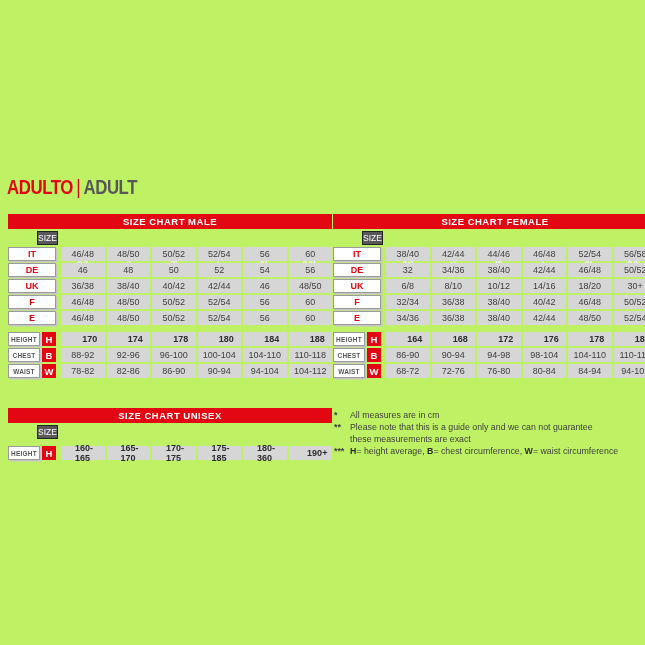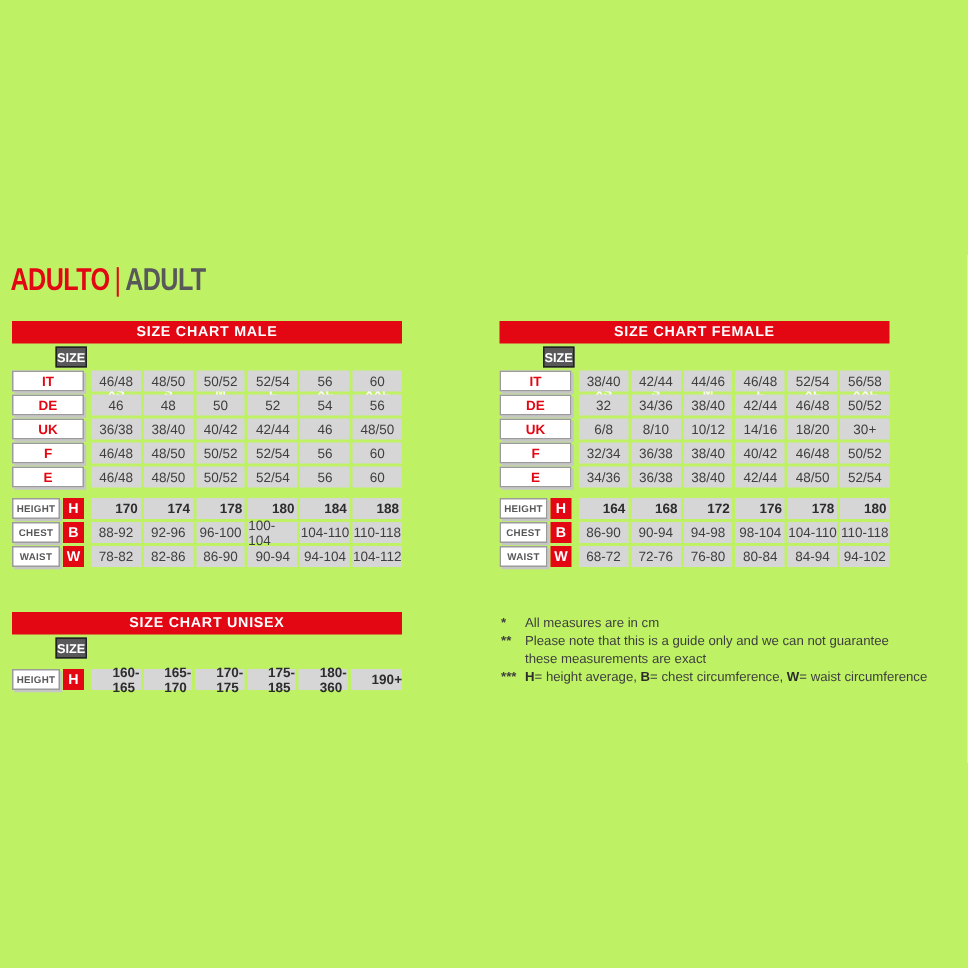--- a/index.html
+++ b/index.html
@@ -12,35 +12,35 @@
   
   .title{
     position:absolute;left:7px;top:175px;font-size:21px;font-weight:bold;
     white-space:nowrap;transform:scaleX(0.80);transform-origin:0 0;letter-spacing:-0.5px;
   }
   .t-red{color:#e30613;}
   .t-sep{color:#e30613;font-weight:400;padding:0 4px;}
   .t-gray{color:#58585a;}
 
   
-  .tbl{position:absolute;width:260px;}
+  .tbl{position:absolute;width:324px;}
   .tbl-male{left:8px;top:214px;}
   .tbl-female{left:333px;top:214px;}
   .tbl-unisex{left:8px;top:408px;}
 
   .band{
     height:15px;background:#e30613;color:#ffffff;font-weight:bold;font-size:9.5px;
     display:flex;align-items:center;justify-content:center;letter-spacing:0.5px;
   }
   .trow{display:flex;margin-top:2px;height:14px;}
   .trow.gap-above{margin-top:7px;}
   .lab{width:48px;margin-right:5px;flex:none;display:flex;}
   .lab-header{
     flex:1;background:#58585a;border:1px solid #222220;color:#fff;font-size:8.5px;
-    font-weight:bold;display:flex;align-items:center;justify-content:center;box-sizing:border-box;margin-left:29px;
+    font-weight:normal;display:flex;align-items:center;justify-content:center;box-sizing:border-box;margin-left:29px;
   }
   .lab-size{
     flex:1;background:#fff;border:1px solid #9b9b9b;box-shadow:1.5px 1.5px 0 #c6c6c6;
     color:#e30613;font-size:9px;font-weight:bold;display:flex;align-items:center;justify-content:center;
     box-sizing:border-box;
   }
   .lab-measure{flex:1;display:flex;gap:2px;}
   .mname{
     flex:1;background:#fff;border:1px solid #9b9b9b;box-shadow:1.5px 1.5px 0 #c6c6c6;
     color:#58585a;font-size:6.5px;font-weight:bold;letter-spacing:0.2px;

